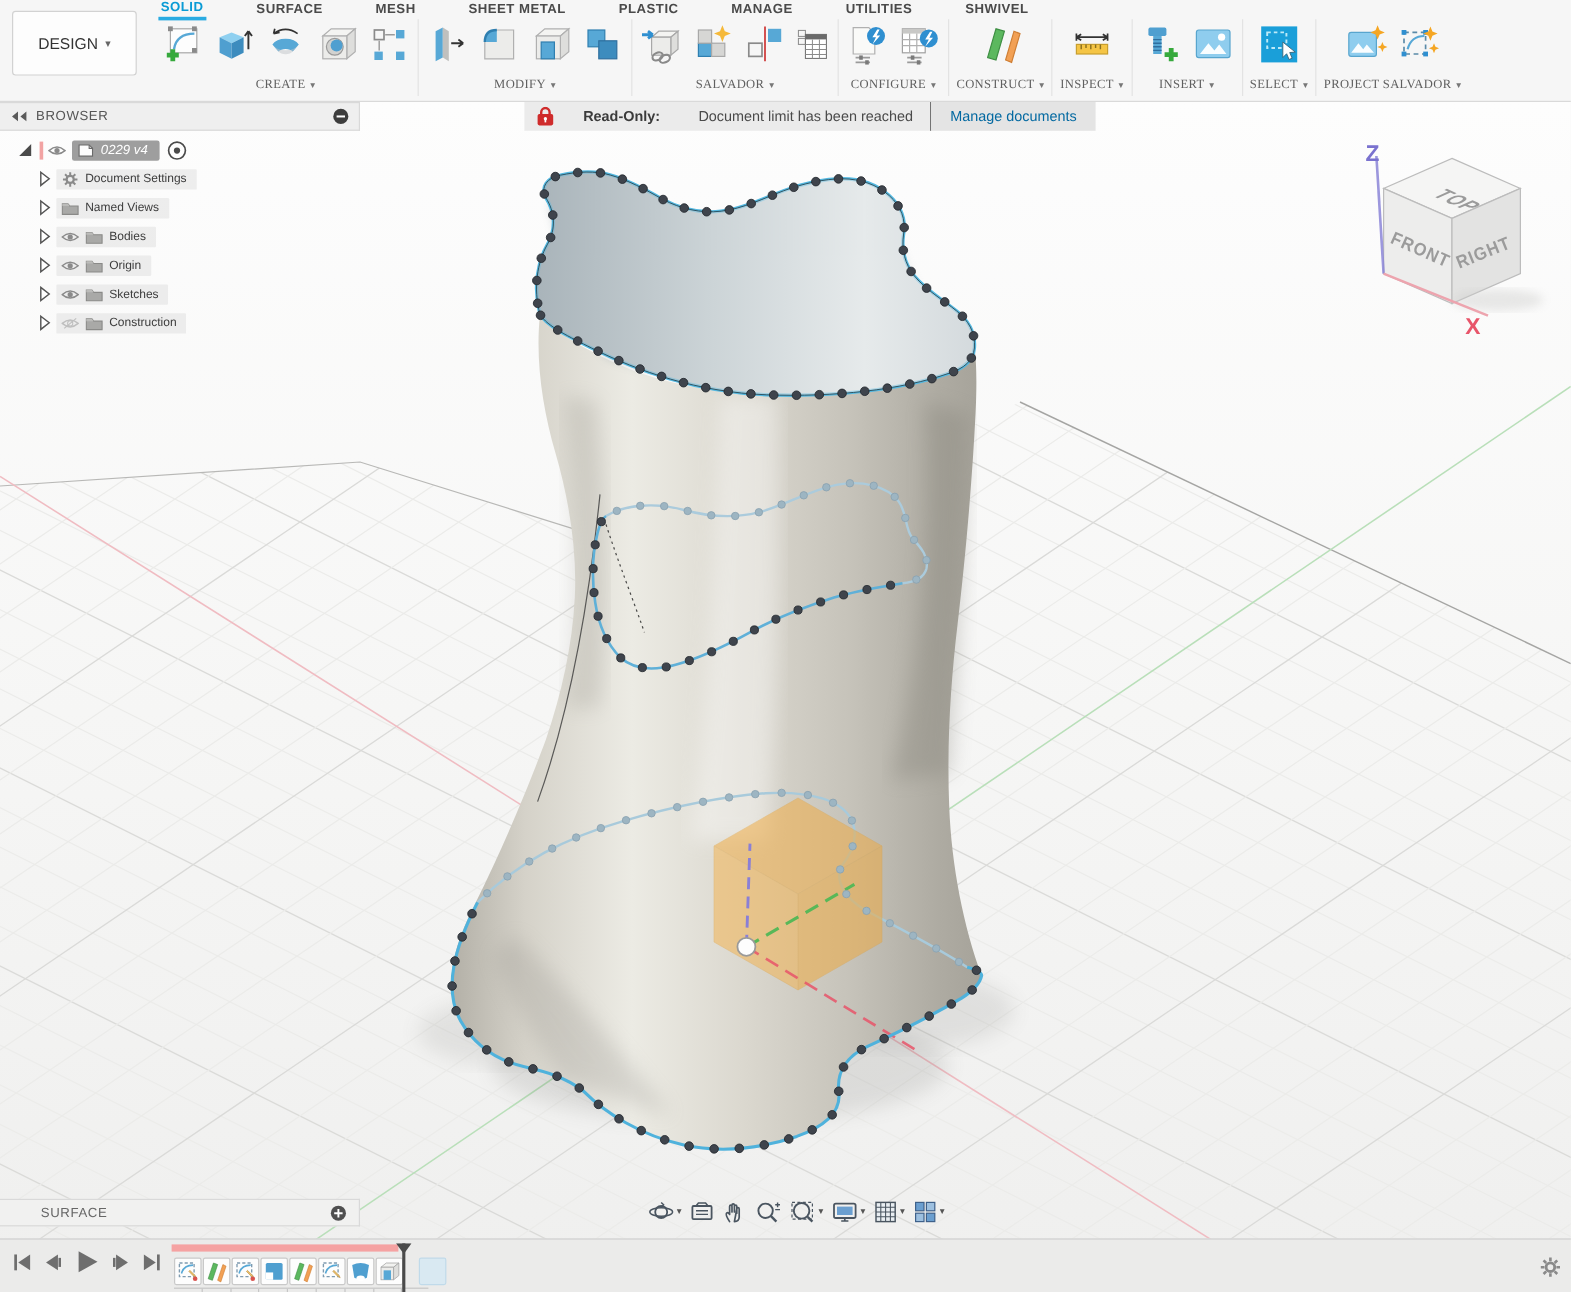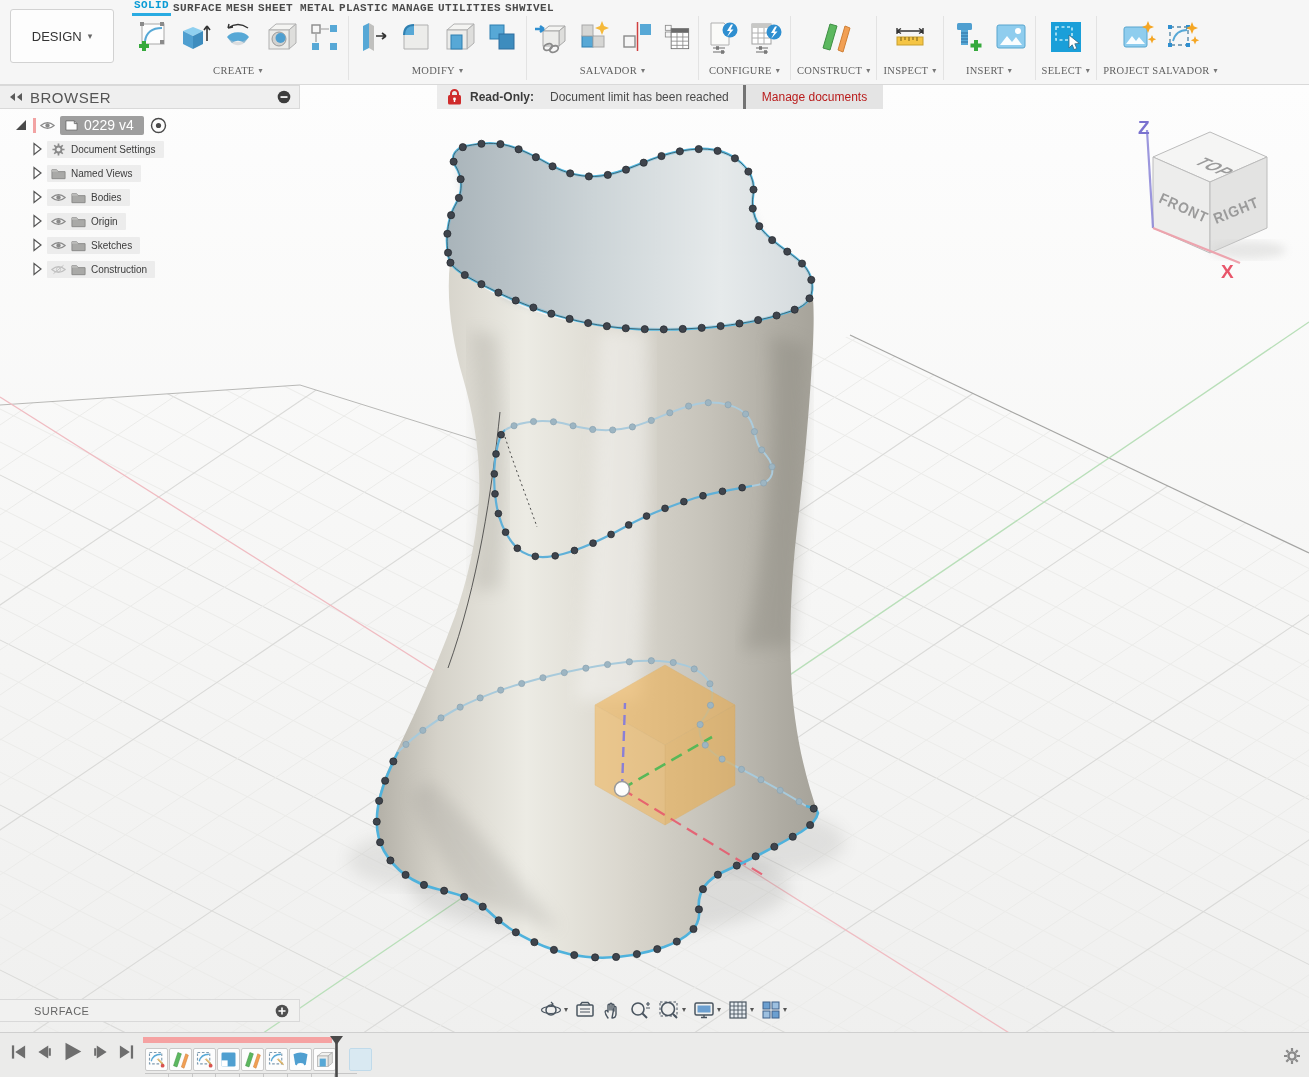--- a/index.html
+++ b/index.html
@@ -11,52 +11,52 @@
     background:linear-gradient(#fdfdfd 8%, #f6f6f5 55%, #efefee); }
   #scene { position:absolute; left:0; top:0; }
 
   
   #ribbon { position:absolute; left:0; top:0; width:1309px; height:85px;
     background:#f6f6f6; border-bottom:1px solid #d9d9d9; z-index:40; }
   #design-btn { position:absolute; left:10px; top:9px; width:104px; height:54px;
     background:#fdfdfd; border:1px solid #d2d2d2; border-radius:3px;
     font-size:13px; color:#333; display:flex; align-items:center; justify-content:center; gap:6px; cursor:pointer;}
   #design-btn .caret{ font-size:9px; color:#666; }
-  #tabs { position:absolute; left:132px; top:0; height:16px; display:flex; align-items:flex-end;font-family:Liberation Mono, monospace; }
+  #tabs { position:absolute; left:132px; top:0; height:16px; display:flex; gap:40px; align-items:center; }
   .tab { font-size:11px; font-weight:bold; color:#4a4a4a; letter-spacing:.4px; padding:1px 2px 2px; cursor:pointer; white-space:nowrap;}
   .tab.active { color:#0a9bd5; border-bottom:3px solid #29abe2; }
   #groups { position:absolute; left:128px; top:16px; height:64px; display:flex; }
   .group { display:flex; flex-direction:column; align-items:center; justify-content:space-between;
     padding:3px 6px 4px; border-right:1px solid #e3e3e3;font-family:Liberation Serif, serif; }
   .group:last-child{ border-right:none; }
   .gicons { display:flex; gap:7px; align-items:center; }
   .gicon { width:36px; height:36px; cursor:pointer; }
   .gicon.sm { width:30px; height:34px; }
   .glabel { font-size:10.5px; color:#5f5f5f; letter-spacing:.3px; display:flex; gap:4px; align-items:center; white-space:nowrap;}
   .glabel .caret { font-size:8px; color:#777; }
 
   
   #banner { position:absolute; left:437px; top:85px; height:24px; display:flex; z-index:41; font-size:12px; }
-  #banner .left { background:#ebebeb; display:flex; align-items:center; gap:8px; padding:0 14px 0 10px; border-right:3px solid #737373;}
+  #banner .left { background:#ebebeb; display:flex; align-items:center; gap:24px; padding:0 14px 0 10px; border-right:1px solid #737373;}
   #banner .ro { font-weight:bold; color:#3b3b3b; }
   #banner .msg { color:#4a4a4a; padding-left:8px; }
-  #banner .right { background:#e4e4e4; display:flex; align-items:center; padding:0 16px; color:#b91c1c; cursor:pointer; }
+  #banner .right { background:#e4e4e4; display:flex; align-items:center; padding:0 16px; color:#0369a1; cursor:pointer; }
 
   
   #browser { position:absolute; left:0; top:85px; width:300px; z-index:30; }
   #browser-header { height:24px; background:#efefef; border:1px solid #d9d9d9; border-left:none;
-    display:flex; align-items:center; padding:0 8px; color:#555; font-size:15px; letter-spacing:.5px; }
+    display:flex; align-items:center; padding:0 8px; color:#555; font-size:11px; letter-spacing:.5px; }
   #browser-header .ttl { flex:1; margin-left:6px; }
   .tree { padding:4px 0 0 14px; }
   .trow { height:24px; display:flex; align-items:center; gap:0; }
   .twist { width:14px; height:14px; flex:none; margin-right:3px; cursor:pointer;}
   .rowbox { display:flex; align-items:center; gap:5px; background:rgba(210,210,210,.35); padding:2px 8px 2px 4px; border-radius:1px; }
   .tlabel { font-size:10px; color:#3c3c3c; white-space:nowrap; }
-  .pill { background:#9e9e9e; color:#fff; font-size:14px; padding:1px 10px 2px 4px; border-radius:2px;
-    display:flex; align-items:center; gap:5px; }
+  .pill { background:#9e9e9e; color:#fff; font-size:11px; padding:1px 10px 2px 4px; border-radius:2px;
+    display:flex; align-items:center; gap:5px;font-style:italic; }
   .micon { width:15px; height:13px; flex:none; }
 
   
   #comments { position:absolute; left:0; top:999px; width:300px; height:23px; background:#f1f1f0;
     border:1px solid #d9d9d9; border-left:none; display:flex; align-items:center; z-index:30;}
   #comments .ttl { flex:1; margin-left:34px; font-size:11px; letter-spacing:.5px; color:#666; }
 
   
   #navbar { position:absolute; left:538px; top:997px; height:25px; display:flex; align-items:center; gap:3px; z-index:30; }
   .navbtn { display:flex; align-items:center; cursor:pointer; padding:1px 2px; }

